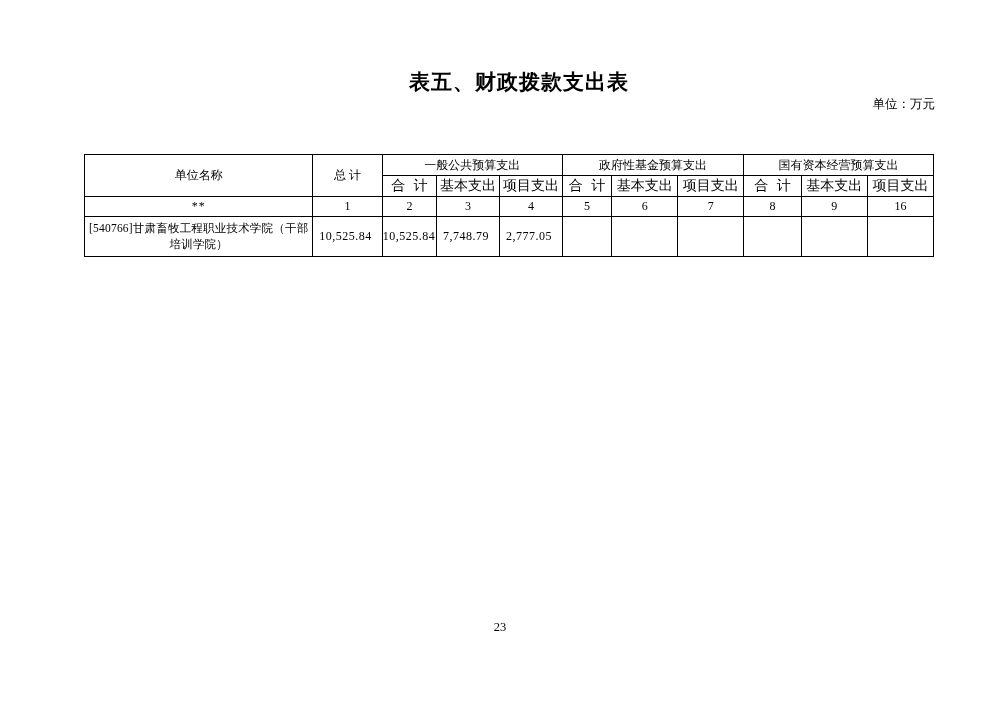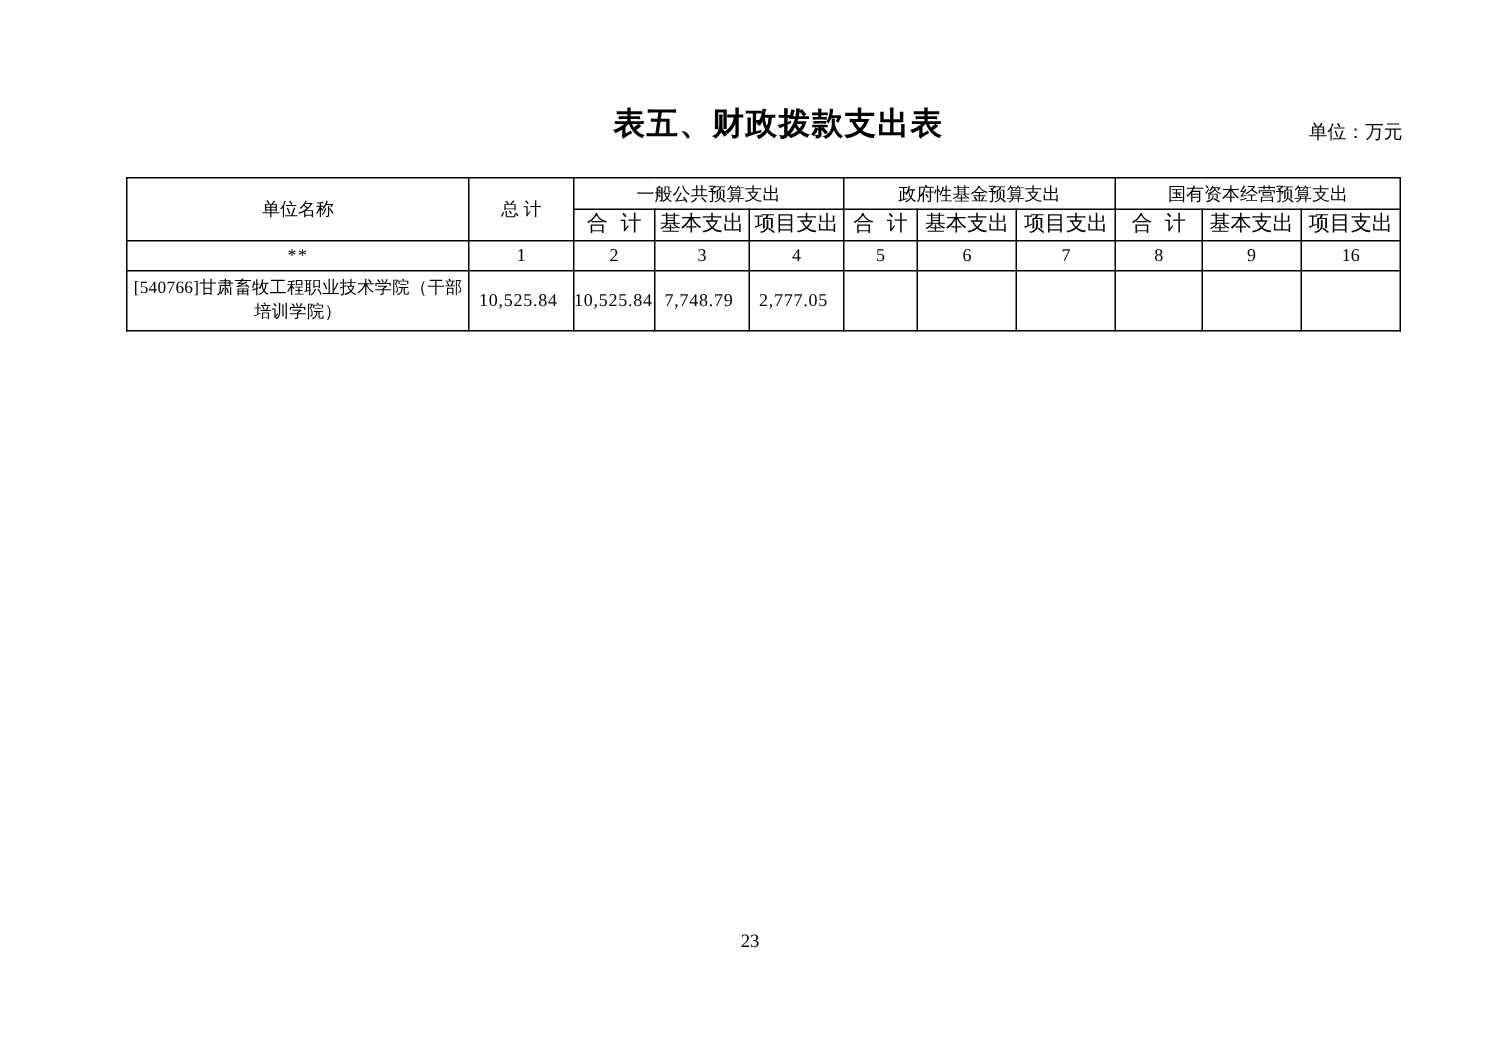--- a/index.html
+++ b/index.html
@@ -27,35 +27,36 @@
     font-weight: bold;
     letter-spacing: 1px;
     margin: 0;
     padding-top: 68px;
     font-family: "Liberation Serif", "DejaVu Serif", serif;
     padding-left: 38px;
   }
   .unit-note {
     position: absolute;
     right: 65px;
-    top: 80px;
+    top: 96px;
     font-size: 12.5px;
     font-family: "Liberation Serif", "DejaVu Serif", serif;
   }
   .table-wrap {
     position: absolute;
     left: 84px;
     top: 118px;
     width: 850px;
   }
   table.budget {
     border-collapse: collapse;
     width: 850px;
     table-layout: fixed;
     font-size: 11.5px;
+    margin-top: 36px;
   }
   table.budget th,
   table.budget td {
     border: 1px solid #000000;
     padding: 0;
     text-align: center;
     vertical-align: middle;
     font-weight: normal;
     line-height: 1.35;
   }

